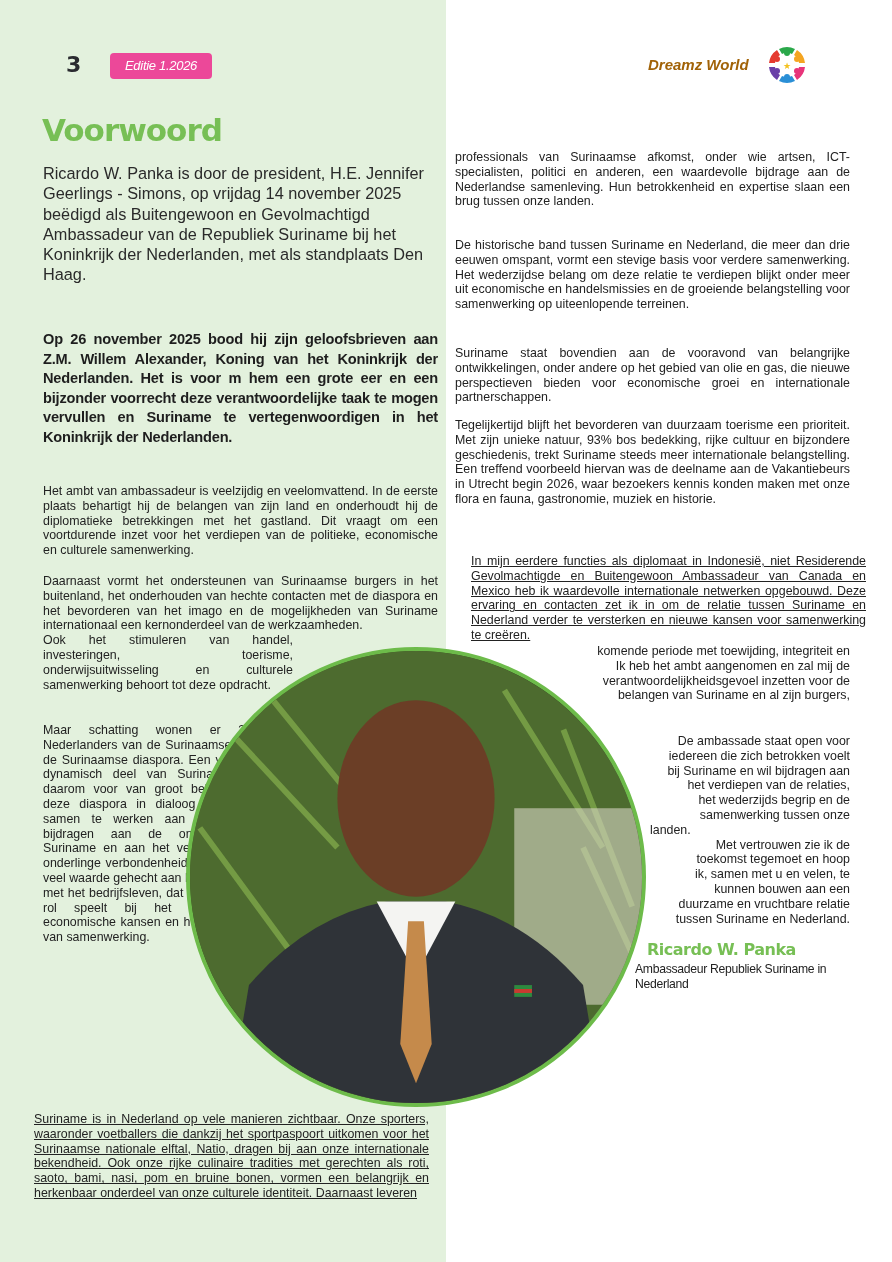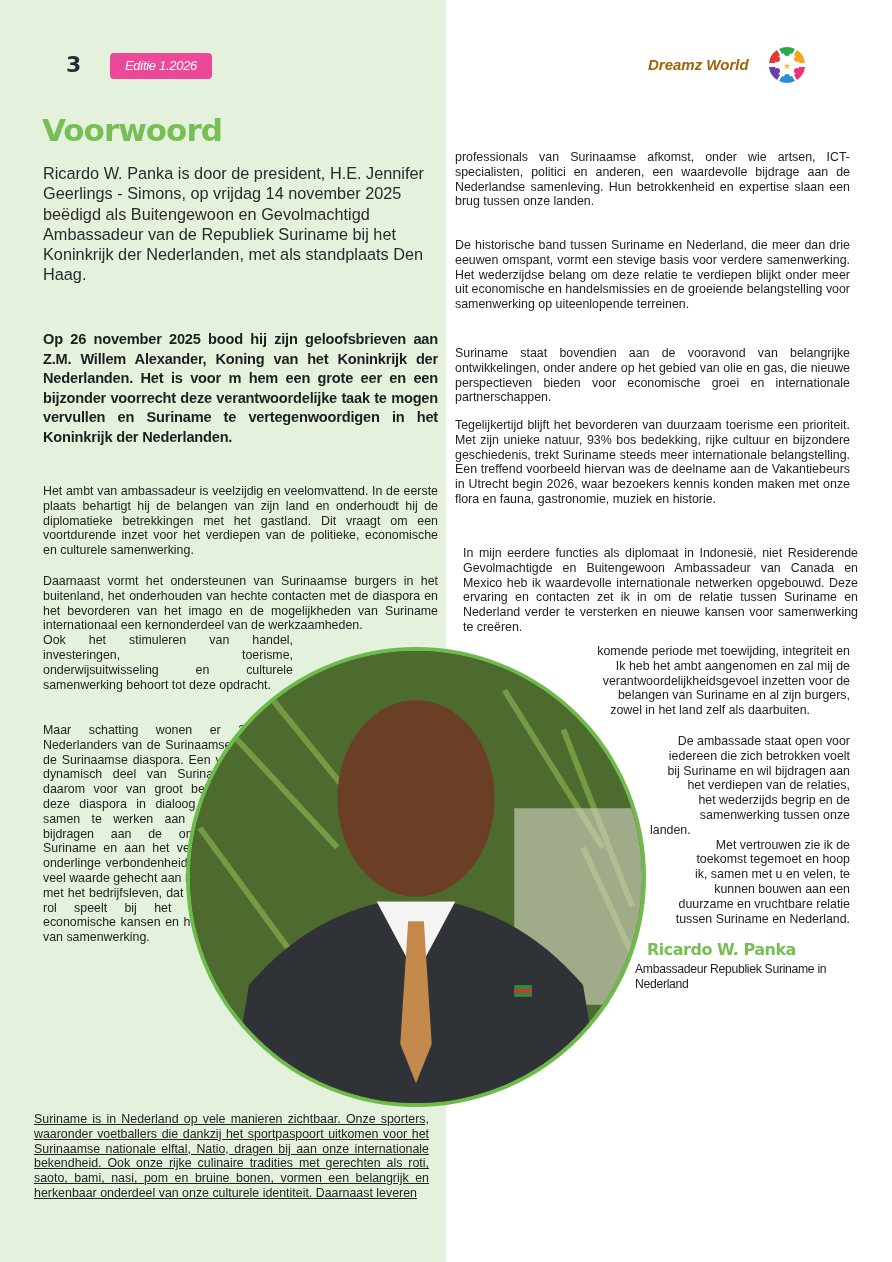--- a/index.html
+++ b/index.html
@@ -134,28 +134,27 @@
     <ellipse cx="230" cy="150" rx="80" ry="100" fill="#6b3e26"></ellipse>
     <rect x="330" y="340" width="18" height="12" fill="#2d8a3f"></rect>
     <rect x="330" y="344" width="18" height="4" fill="#c93a30"></rect>
   </svg>
 </div>
 
 <p class="body-text p-right" style="margin:0;top:150px;">professionals van Surinaamse afkomst, onder wie artsen, ICT-specialisten, politici en anderen, een waardevolle bijdrage aan de Nederlandse samenleving. Hun betrokkenheid en expertise slaan een brug tussen onze landen.</p>
 <p class="body-text p-right" style="margin:0;top:238px;">De historische band tussen Suriname en Nederland, die meer dan drie eeuwen omspant, vormt een stevige basis voor verdere samenwerking. Het wederzijdse belang om deze relatie te verdiepen blijkt onder meer uit economische en handelsmissies en de groeiende belangstelling voor samenwerking op uiteenlopende terreinen.</p>
 <p class="body-text p-right" style="margin:0;top:346px;">Suriname staat bovendien aan de vooravond van belangrijke ontwikkelingen, onder andere op het gebied van olie en gas, die nieuwe perspectieven bieden voor economische groei en internationale partnerschappen.</p>
 <p class="body-text p-right" style="margin:0;top:418px;">Tegelijkertijd blijft het bevorderen van duurzaam toerisme een prioriteit. Met zijn unieke natuur, 93% bos bedekking, rijke cultuur en bijzondere geschiedenis, trekt Suriname steeds meer internationale belangstelling. Een treffend voorbeeld hiervan was de deelname aan de Vakantiebeurs in Utrecht begin 2026, waar bezoekers kennis konden maken met onze flora en fauna, gastronomie, muziek en historie.</p>
-<p class="body-text p-right" style="margin:8px;top:538px;">In mijn eerdere functies als diplomaat in Indonesië, niet Residerende Gevolmachtigde en Buitengewoon Ambassadeur van Canada en Mexico heb ik waardevolle internationale netwerken opgebouwd. Deze ervaring en contacten zet ik in om de relatie tussen Suriname en Nederland verder te versterken en nieuwe kansen voor samenwerking te creëren.</p>
+<p class="body-text p-right" style="margin:16px;top:538px;text-decoration:underline;">In mijn eerdere functies als diplomaat in Indonesië, niet Residerende Gevolmachtigde en Buitengewoon Ambassadeur van Canada en Mexico heb ik waardevolle internationale netwerken opgebouwd. Deze ervaring en contacten zet ik in om de relatie tussen Suriname en Nederland verder te versterken en nieuwe kansen voor samenwerking te creëren.</p>
 
 <div class="closing" style="left:500px;top:644px;width:350px;">
   <div>komende periode met toewijding, integriteit en</div>
   <div>Ik heb het ambt aangenomen en zal mij de</div>
   <div>verantwoordelijkheidsgevoel inzetten voor de</div>
   <div>belangen van Suriname en al zijn burgers,</div>
-  <div style="margin-right:40px;">zowel in het land zelf als daarbuiten.</div>
 </div>
 
 <div class="closing" style="left:612px;top:734px;width:238px;">
   <div>De ambassade staat open voor</div>
   <div>iedereen die zich betrokken voelt</div>
   <div>bij Suriname en wil bijdragen aan</div>
   <div>het verdiepen van de relaties,</div>
   <div>het wederzijds begrip en de</div>
   <div>samenwerking tussen onze</div>
   <div style="text-align:left;padding-left:38px;">landen.</div>

